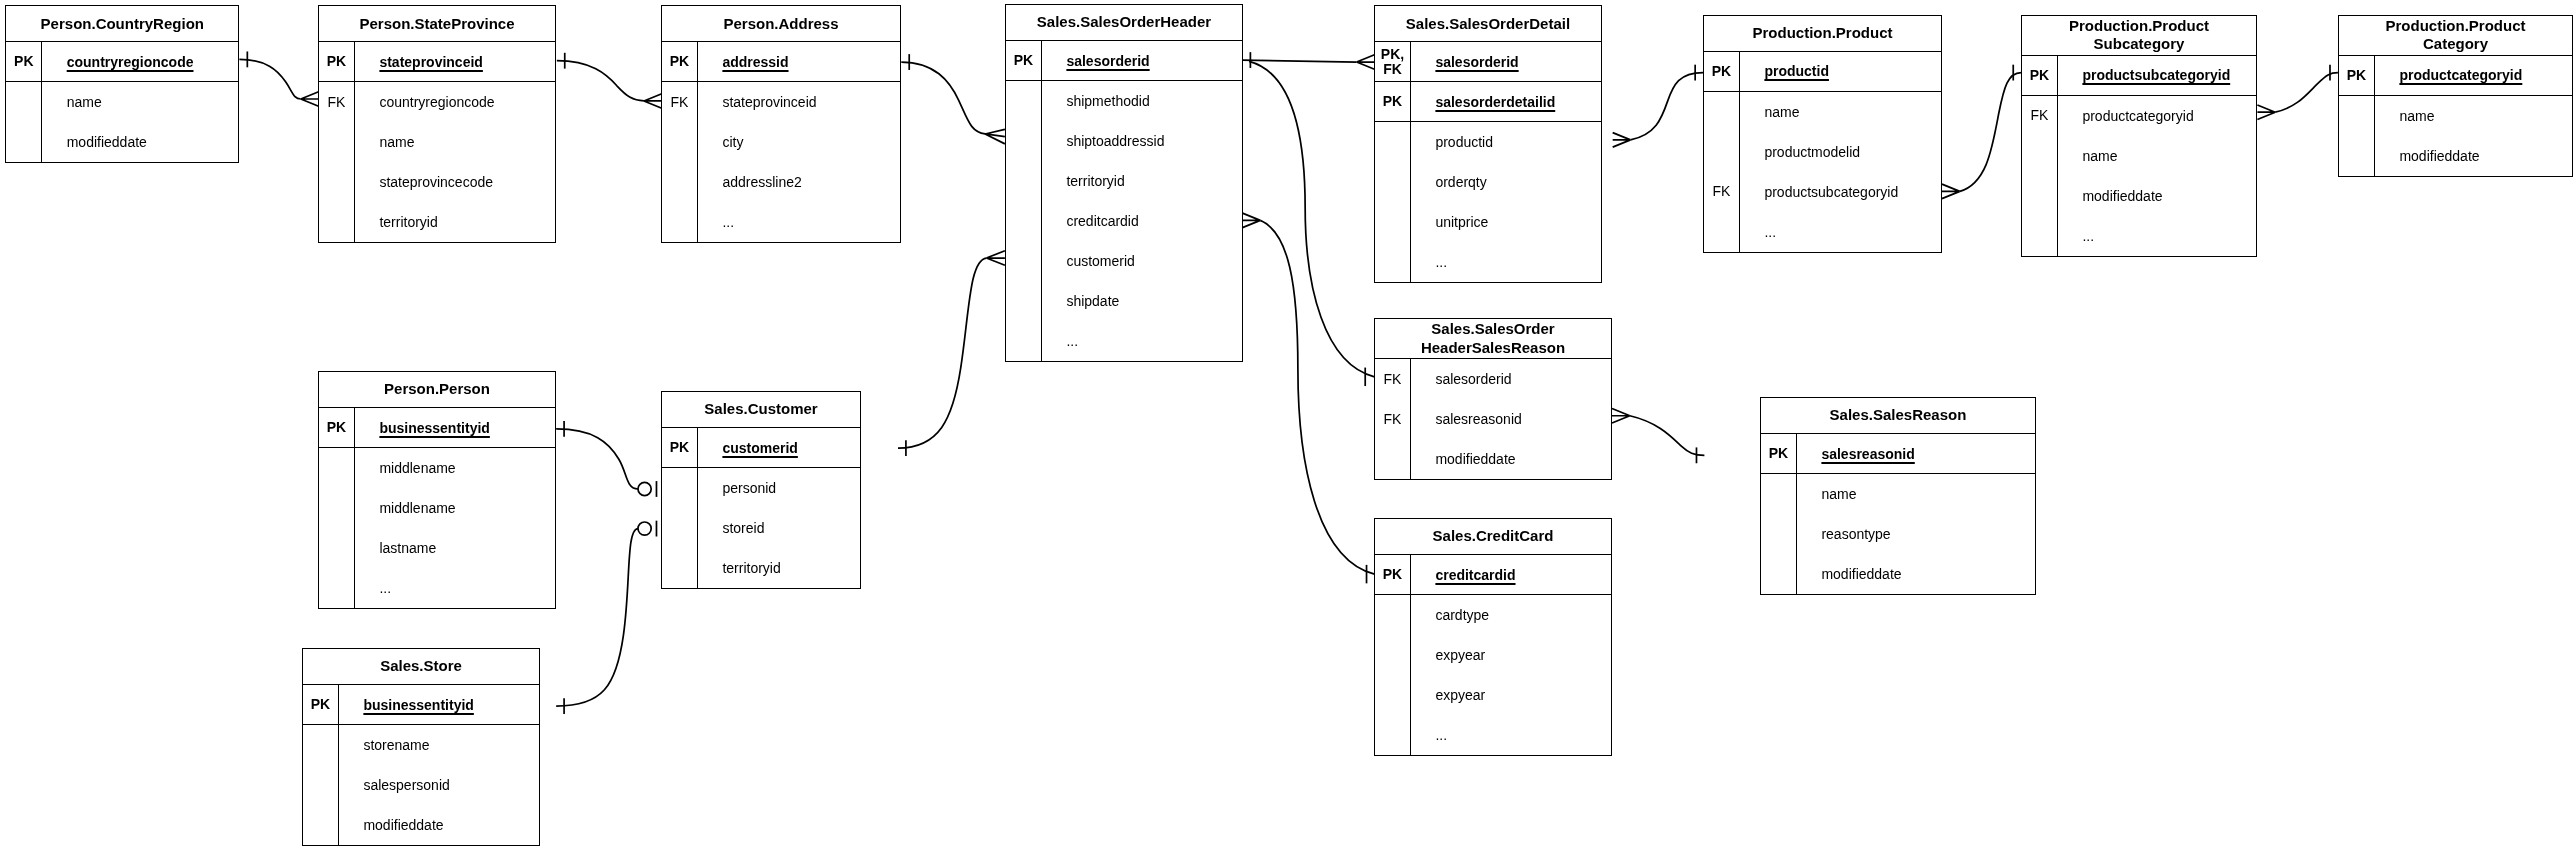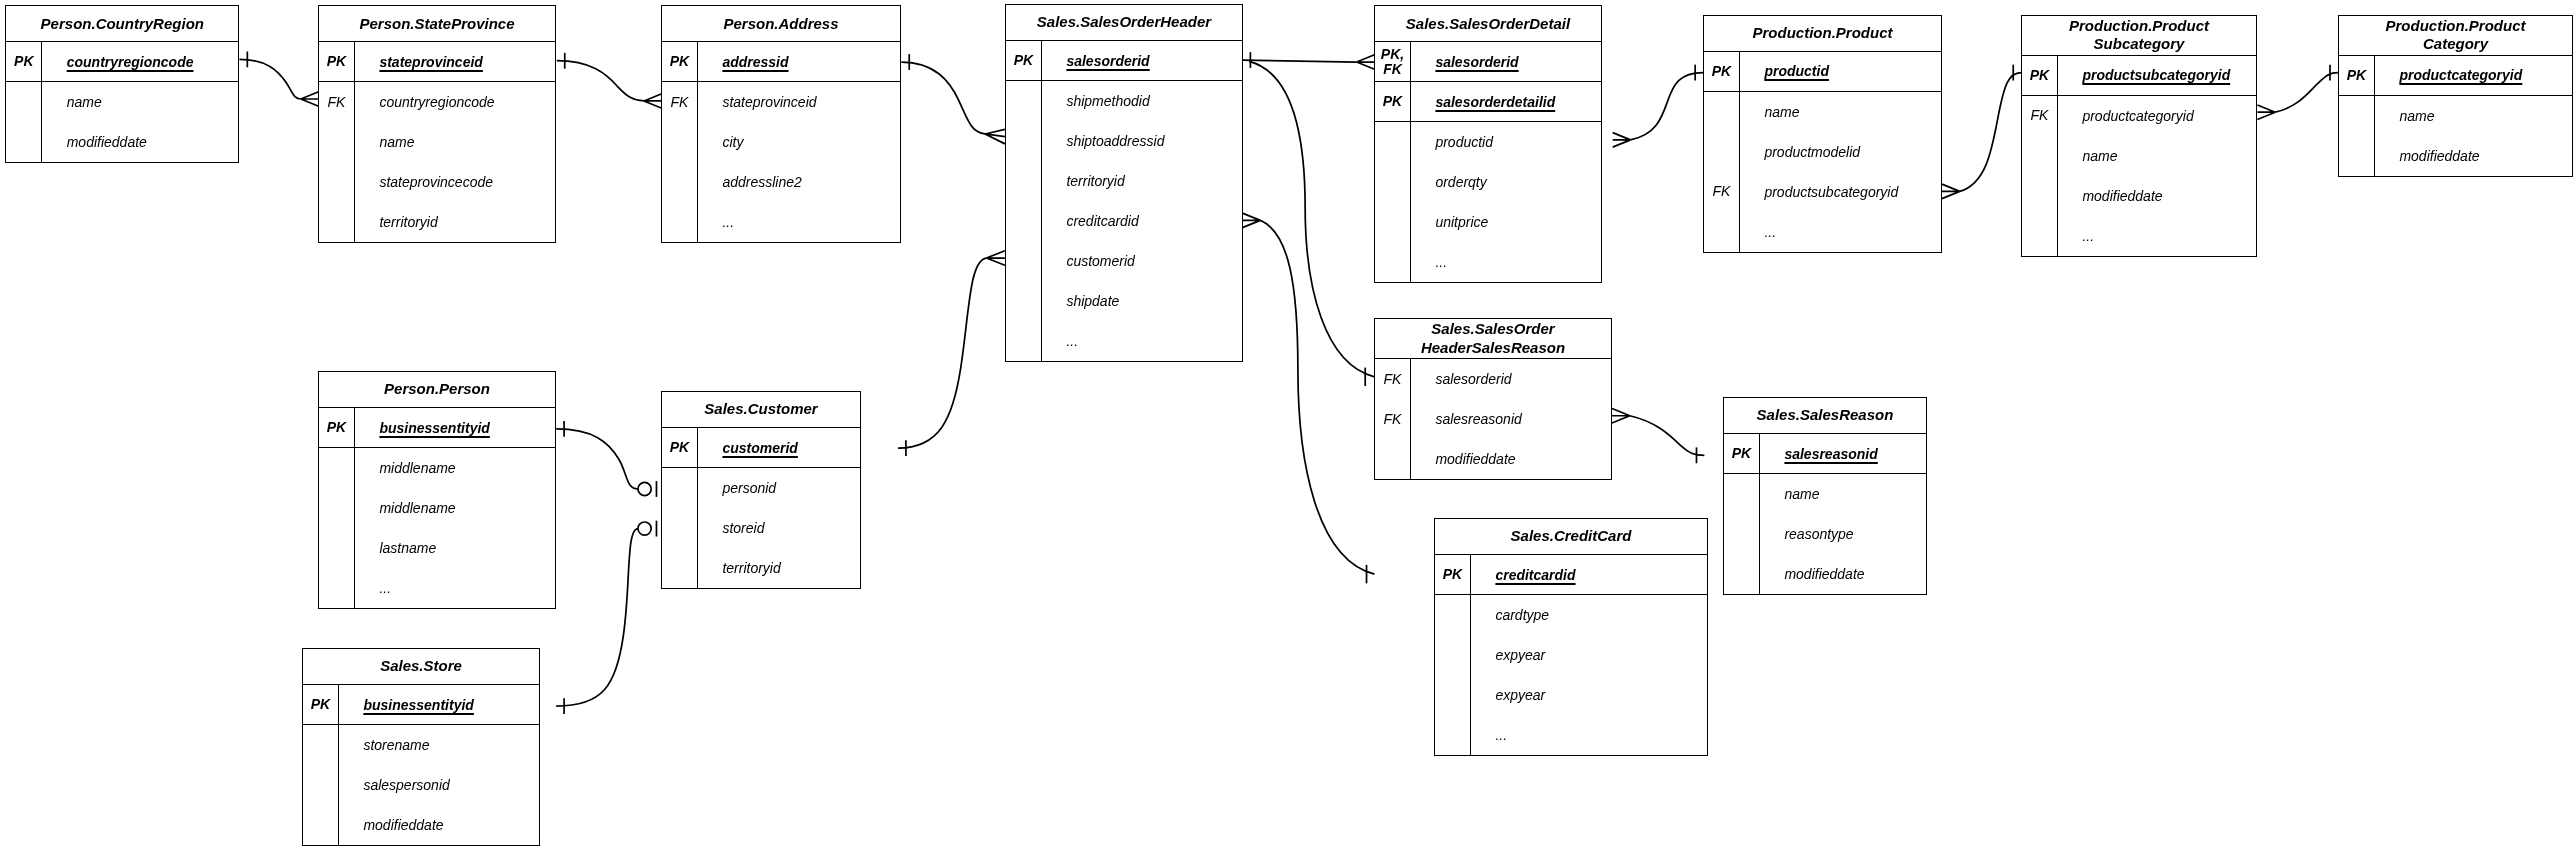--- a/index.html
+++ b/index.html
@@ -1,17 +1,17 @@
 <!DOCTYPE html>
 <html style="font-size:10.6px"><head>
 <meta charset="utf-8">
 <style>
   html,body{margin:0;padding:0;background:#ffffff;}
   body{font-family:"Liberation Sans","DejaVu Sans",sans-serif;color:#000;}
-  #canvas{position:relative;width:2576px;height:846px;background:#fff;overflow:hidden;font-style:italic;}
+  #canvas{position:relative;width:2576px;height:846px;background:#fff;overflow:hidden;}
   #wires{position:absolute;left:0;top:0;width:2576px;height:846px;pointer-events:none;}
   #wires path{fill:none;stroke:#000;stroke-width:2.6;}
   #wires circle{fill:#fff;stroke:#000;stroke-width:2.6;}
   .tbl{position:absolute;background:#fff;border:1.7px solid #000;box-sizing:border-box;
        display:flex;flex-direction:column;}
   .tbl-title{min-height:36px;display:flex;align-items:center;justify-content:center;
        font-weight:bold;font-size:15px;line-height:1.22;text-align:center;
        border-bottom:1.7px solid #000;white-space:pre-line;padding:1.3px 4px;box-sizing:border-box;}
   .tbl-row{display:flex;height:40px;flex:none;box-sizing:border-box;}
   .tbl-row.keyrow{border-bottom:1.7px solid #000;}
@@ -368,40 +368,40 @@
       </div>
       <div class="tbl-row">
         <div class="key">FK</div>
         <div class="field">salesreasonid</div>
       </div>
       <div class="tbl-row">
         <div class="key"></div>
         <div class="field">modifieddate</div>
       </div>
     </div>
-  <div class="tbl" style="left:1723px;top:397px;width:204px">
+  <div class="tbl" style="left:1760px;top:397px;width:276px">
       <div class="tbl-title">Sales.SalesReason</div>
       <div class="tbl-row keyrow">
         <div class="key b">PK</div>
         <div class="field pk">salesreasonid</div>
       </div>
       <div class="tbl-row">
         <div class="key"></div>
         <div class="field">name</div>
       </div>
       <div class="tbl-row">
         <div class="key"></div>
         <div class="field">reasontype</div>
       </div>
       <div class="tbl-row">
         <div class="key"></div>
         <div class="field">modifieddate</div>
       </div>
     </div>
-  <div class="tbl" style="left:1434px;top:518px;width:274px">
+  <div class="tbl" style="left:1374px;top:518px;width:238px">
       <div class="tbl-title">Sales.CreditCard</div>
       <div class="tbl-row keyrow">
         <div class="key b">PK</div>
         <div class="field pk">creditcardid</div>
       </div>
       <div class="tbl-row">
         <div class="key"></div>
         <div class="field">cardtype</div>
       </div>
       <div class="tbl-row">

